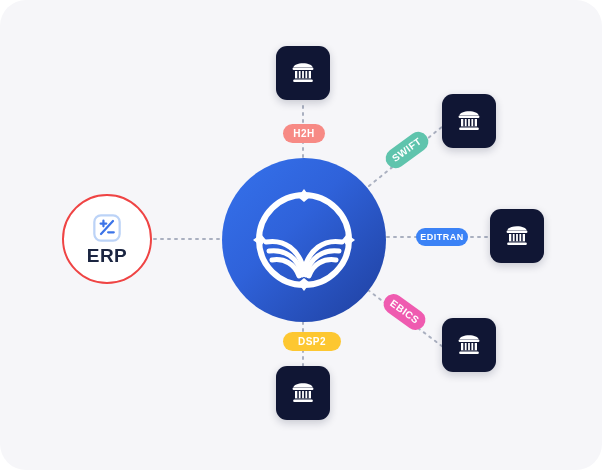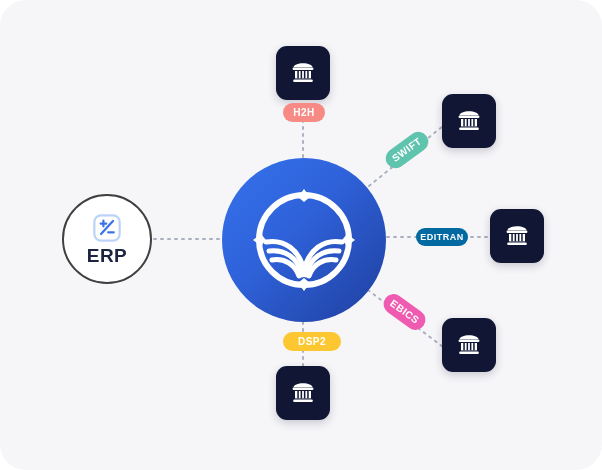--- a/index.html
+++ b/index.html
@@ -35,21 +35,21 @@
   }
   .hub svg { display:block; }
 
   
   .erp {
     position: absolute;
     left: 62px; top: 194px;
     width: 90px; height: 90px;
     border-radius: 50%;
     background: #ffffff;
-    border: 2px solid #404040;
+    border: 2px solid #ef4444;
     box-sizing: border-box;
     display: flex;
     flex-direction: column;
     align-items: center;
     justify-content: center;
     gap: 3px;
   }
   .erp-icon { width: 30px; height: 30px; display:block; }
   .erp-label {
     font-size: 19px;
@@ -86,34 +86,34 @@
     font-weight: 700;
     letter-spacing: .5px;
     border-radius: 999px;
     display: flex;
     align-items: center;
     justify-content: center;
     white-space: nowrap;
     line-height: 1;
   }
   .pill-h2h {
-    left: 283px; top: 103px;
+    left: 283px; top: 124px;
     width: 42px; height: 19px;
     background: #f78a85;
   }
   .pill-swift {
     left: 383px; top: 140px;
     width: 48px; height: 20px;
     background: #5fc4ad;
     transform: rotate(-36deg);
   }
   .pill-editran {
     left: 416px; top: 228px;
     width: 52px; height: 18px;
-    background: #0369a1;
+    background: #3b82f6;
     font-size: 9px;
   }
   .pill-ebics {
     left: 381px; top: 302px;
     width: 47px; height: 20px;
     background: #ef5bb0;
     transform: rotate(36deg);
   }
   .pill-dsp2 {
     left: 283px; top: 332px;

